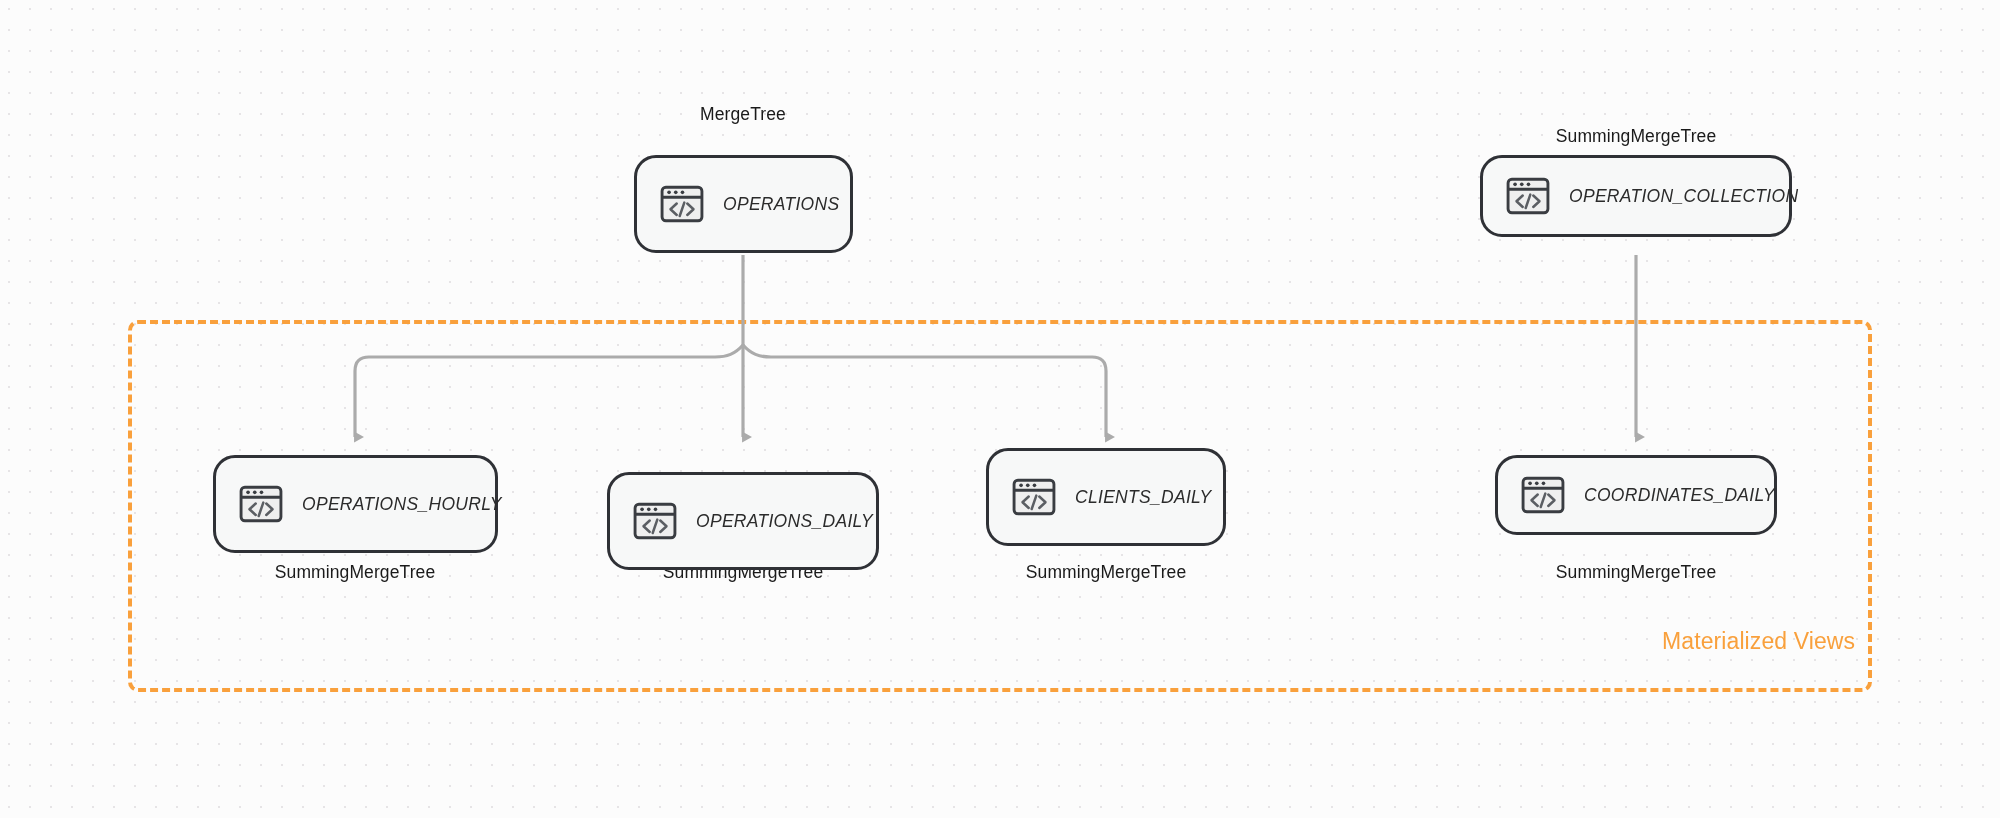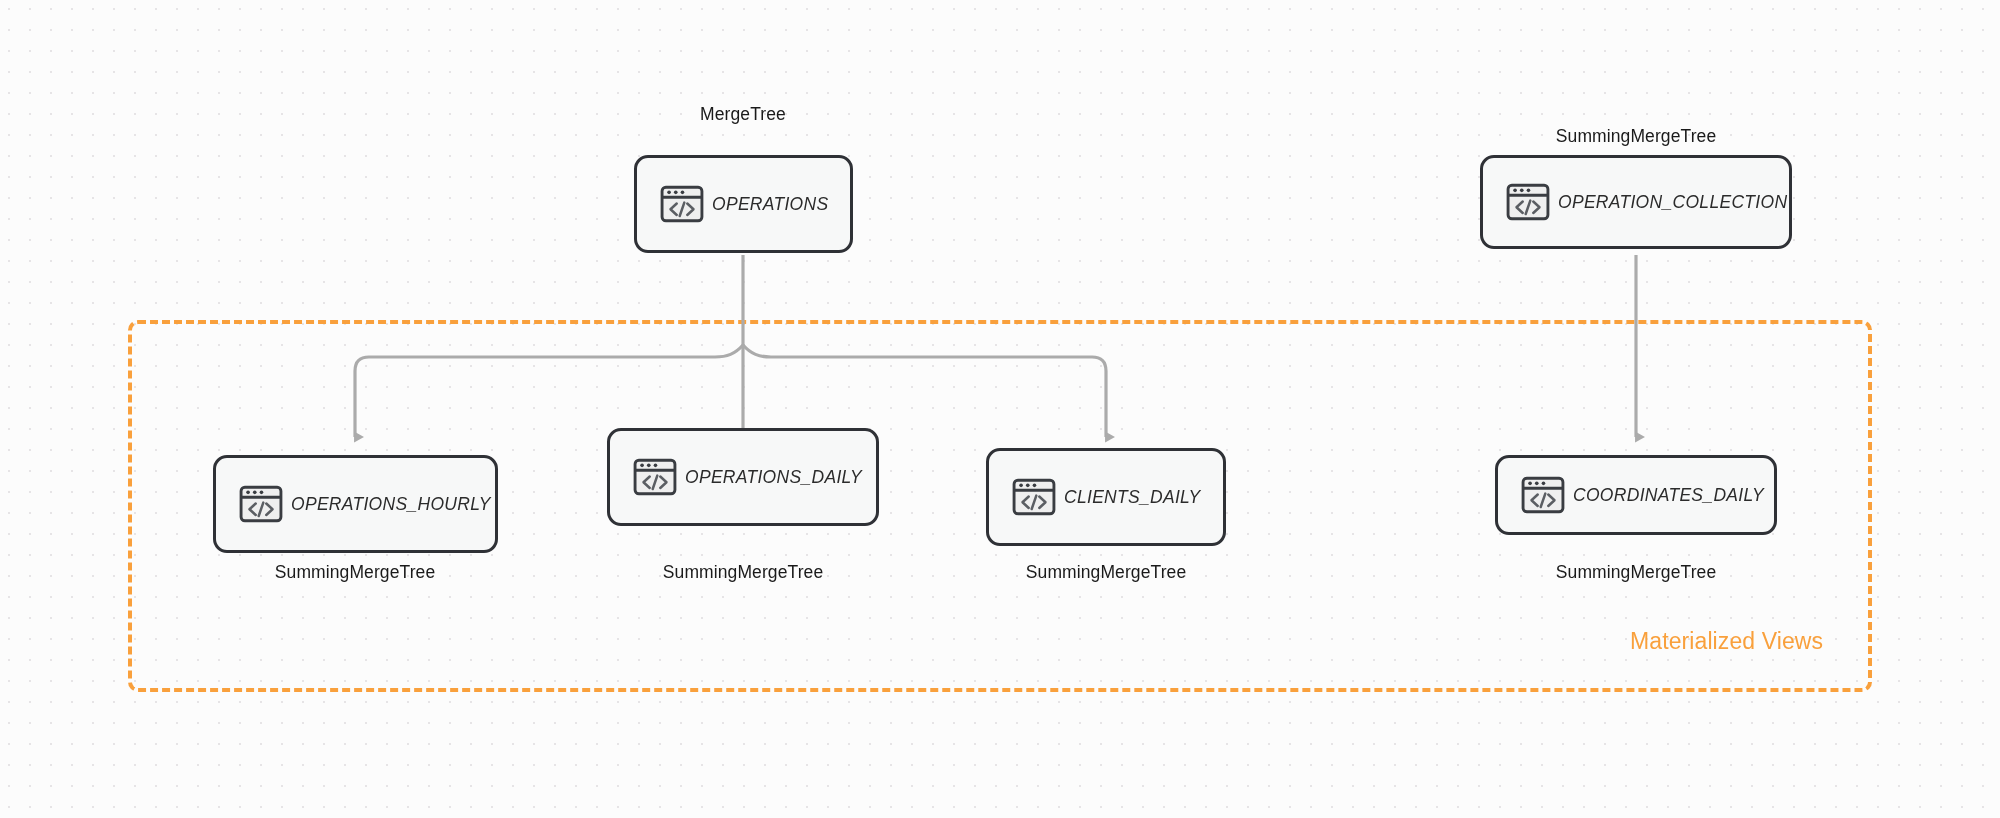--- a/index.html
+++ b/index.html
@@ -36,33 +36,34 @@
     box-sizing: border-box;
     background: transparent;
   }
   .group-label {
     position: absolute;
     color: #F9A03C;
     font-size: 23px;
     font-weight: 400;
     white-space: nowrap;
     letter-spacing: 0.1px;
+    margin-left: 32px;
   }
 
   
   .node {
     position: absolute;
     box-sizing: border-box;
     background: #F7F8F8;
     border: 3.5px solid #2F3136;
-    border-radius: 14px;
+    border-radius: 22px;
     display: flex;
     align-items: center;
     padding-left: 22px;
-    gap: 7px;
+    gap: 18px;
   }
   .node-icon {
     flex: 0 0 auto;
     width: 46px;
     height: 46px;
     display: block;
   }
   .node-label {
     font-size: 17.5px;
     font-style: italic;
@@ -131,21 +132,21 @@
       <circle cx="10.5" cy="11.8" r="1.9" fill="#3A3D42"></circle>
       <circle cx="17.5" cy="11.8" r="1.9" fill="#3A3D42"></circle>
       <circle cx="24.5" cy="11.8" r="1.9" fill="#3A3D42"></circle>
       <path d="M 18.5 23.5 L 12 29.5 L 18.5 35.5" fill="none" stroke="#5B5E63" stroke-width="2.6" stroke-linecap="round" stroke-linejoin="round"></path>
       <path d="M 29.5 23.5 L 36 29.5 L 29.5 35.5" fill="none" stroke="#5B5E63" stroke-width="2.6" stroke-linecap="round" stroke-linejoin="round"></path>
       <line x1="26.4" y1="22.5" x2="21.6" y2="36.5" stroke="#5B5E63" stroke-width="2.6" stroke-linecap="round"></line>
     </svg>
     <span class="node-label">OPERATIONS</span>
   </div>
 
-  <div class="node" style="left:1480px; top:155px; width:312px; height:94px;">
+  <div class="node" style="left:1480px; top:155px; width:312px; height:82px;">
     <svg class="node-icon" viewBox="0 0 48 48" xmlns="http://www.w3.org/2000/svg">
       <rect x="3.2" y="6.5" width="41.6" height="35" rx="4" ry="4" fill="#EFEFEF" stroke="#3A3D42" stroke-width="3"></rect>
       <line x1="3.2" y1="17" x2="44.8" y2="17" stroke="#3A3D42" stroke-width="3"></line>
       <circle cx="10.5" cy="11.8" r="1.9" fill="#3A3D42"></circle>
       <circle cx="17.5" cy="11.8" r="1.9" fill="#3A3D42"></circle>
       <circle cx="24.5" cy="11.8" r="1.9" fill="#3A3D42"></circle>
       <path d="M 18.5 23.5 L 12 29.5 L 18.5 35.5" fill="none" stroke="#5B5E63" stroke-width="2.6" stroke-linecap="round" stroke-linejoin="round"></path>
       <path d="M 29.5 23.5 L 36 29.5 L 29.5 35.5" fill="none" stroke="#5B5E63" stroke-width="2.6" stroke-linecap="round" stroke-linejoin="round"></path>
       <line x1="26.4" y1="22.5" x2="21.6" y2="36.5" stroke="#5B5E63" stroke-width="2.6" stroke-linecap="round"></line>
     </svg>
@@ -159,21 +160,21 @@
       <circle cx="10.5" cy="11.8" r="1.9" fill="#3A3D42"></circle>
       <circle cx="17.5" cy="11.8" r="1.9" fill="#3A3D42"></circle>
       <circle cx="24.5" cy="11.8" r="1.9" fill="#3A3D42"></circle>
       <path d="M 18.5 23.5 L 12 29.5 L 18.5 35.5" fill="none" stroke="#5B5E63" stroke-width="2.6" stroke-linecap="round" stroke-linejoin="round"></path>
       <path d="M 29.5 23.5 L 36 29.5 L 29.5 35.5" fill="none" stroke="#5B5E63" stroke-width="2.6" stroke-linecap="round" stroke-linejoin="round"></path>
       <line x1="26.4" y1="22.5" x2="21.6" y2="36.5" stroke="#5B5E63" stroke-width="2.6" stroke-linecap="round"></line>
     </svg>
     <span class="node-label">OPERATIONS_HOURLY</span>
   </div>
 
-  <div class="node" style="left:607px; top:428px; width:272px; height:98px;">
+  <div class="node" style="left:607px; top:472px; width:272px; height:98px;">
     <svg class="node-icon" viewBox="0 0 48 48" xmlns="http://www.w3.org/2000/svg">
       <rect x="3.2" y="6.5" width="41.6" height="35" rx="4" ry="4" fill="#EFEFEF" stroke="#3A3D42" stroke-width="3"></rect>
       <line x1="3.2" y1="17" x2="44.8" y2="17" stroke="#3A3D42" stroke-width="3"></line>
       <circle cx="10.5" cy="11.8" r="1.9" fill="#3A3D42"></circle>
       <circle cx="17.5" cy="11.8" r="1.9" fill="#3A3D42"></circle>
       <circle cx="24.5" cy="11.8" r="1.9" fill="#3A3D42"></circle>
       <path d="M 18.5 23.5 L 12 29.5 L 18.5 35.5" fill="none" stroke="#5B5E63" stroke-width="2.6" stroke-linecap="round" stroke-linejoin="round"></path>
       <path d="M 29.5 23.5 L 36 29.5 L 29.5 35.5" fill="none" stroke="#5B5E63" stroke-width="2.6" stroke-linecap="round" stroke-linejoin="round"></path>
       <line x1="26.4" y1="22.5" x2="21.6" y2="36.5" stroke="#5B5E63" stroke-width="2.6" stroke-linecap="round"></line>
     </svg>

